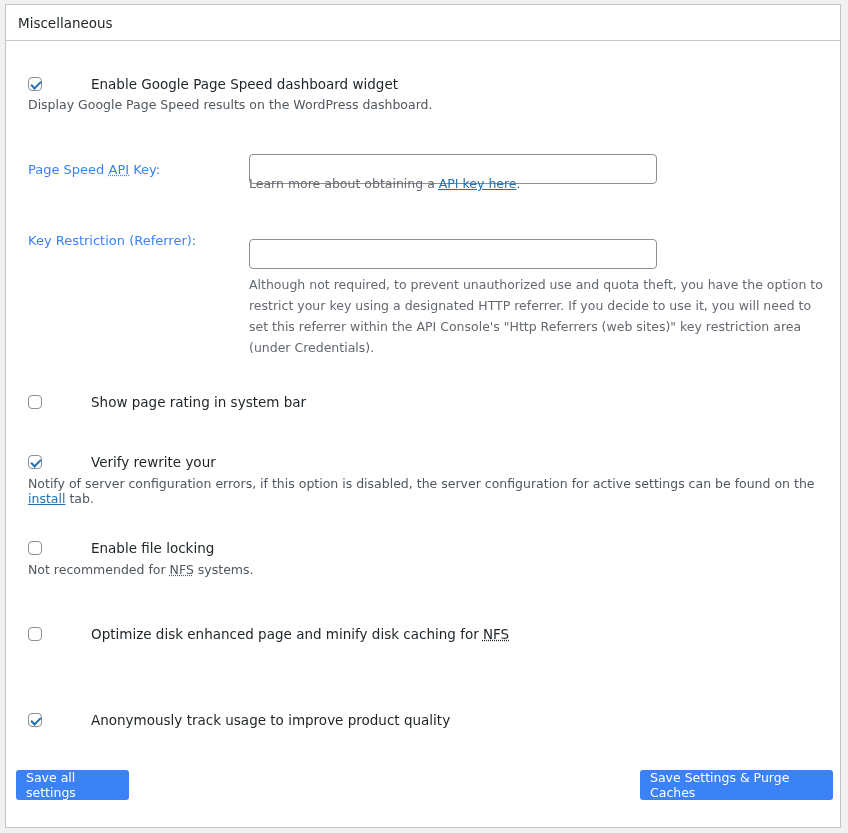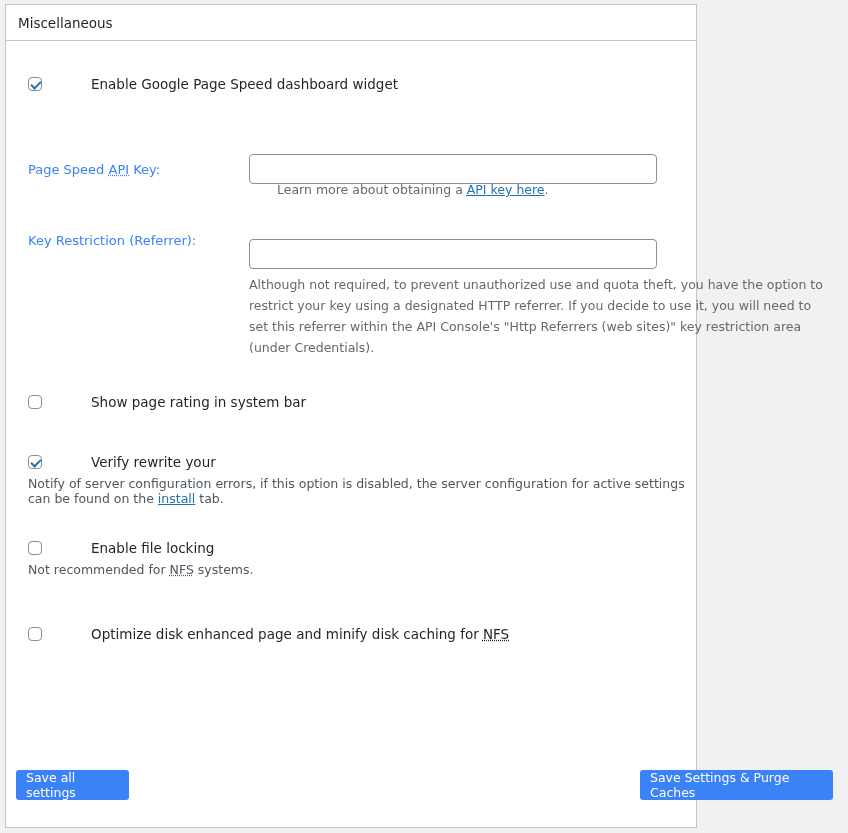--- a/index.html
+++ b/index.html
@@ -1,17 +1,17 @@
 <!DOCTYPE html>
 <html><head>
 <meta charset="utf-8">
 <style>
   html, body { margin:0; padding:0; }
   body { width:848px; height:833px; background:#f1f1f1; font-family:"DejaVu Sans","Liberation Sans",sans-serif; color:#1d2327; position:relative; overflow:hidden; }
-  .panel { position:absolute; left:5px; top:4px; width:692px; height:824px; background:#fff; border:1px solid #c3c4c7; box-sizing:border-box; }
+  .panel { position:absolute; left:5px; top:4px; width:836px; height:824px; background:#fff; border:1px solid #c3c4c7; box-sizing:border-box; }
   .panel-header { height:36px; border-bottom:1px solid #c3c4c7; box-sizing:border-box; padding:0 12px; display:flex; align-items:center; font-size:13.5px; }
   .cb-row { position:absolute; left:22px; display:flex; align-items:center; font-size:13.5px;gap:40px; }
   .cb { width:14px; height:14px; border:1px solid #8c8f94; border-radius:4px; margin-right:9px; box-sizing:border-box; position:relative; background:#fff; }
   .cb.checked::after { content:""; position:absolute; left:3.5px; top:0.5px; width:4px; height:8px; border:solid #2271b1; border-width:0 2px 2px 0; transform:rotate(45deg); }
   .desc { position:absolute; left:22px; font-size:12.5px; color:#50575e; }
   .label { position:absolute; left:22px; font-size:13px; color:#3b82f6; }
   .input { position:absolute; left:243px; width:408px; height:30px; border:1px solid #8c8f94; border-radius:4px; box-sizing:border-box; background:#fff; }
   .help { position:absolute; left:243px; font-size:12.5px; color:#646970; line-height:21px; }
   abbr { text-decoration:underline dotted; }
   a { color:#2271b1; text-decoration:underline; }
@@ -22,24 +22,25 @@
 
 <div class="panel">
   <div class="panel-header">
     <span>Miscellaneous</span>
   </div>
 
   <div class="cb-row" style="top:71px;">
     <span class="cb checked"></span>
     <span>Enable Google Page Speed dashboard widget</span>
   </div>
+  <div class="desc" style="top:92px;">Display Google Page Speed results on the WordPress dashboard.</div>
 
   <div class="label" style="top:157px;"><span>Page Speed </span><abbr>API</abbr><span> Key:</span></div>
   <input class="input" style="top: 149px;" value="">
-  <div class="help" style="top:174px;margin-left:28px;"><span>Learn more about obtaining a </span><a><abbr>API</abbr><span> key here</span></a><span>.</span></div>
+  <div class="help" style="top:168px;"><span>Learn more about obtaining a </span><a><abbr>API</abbr><span> key here</span></a><span>.</span></div>
 
   <div class="label" style="top:228px;">Key Restriction (Referrer):</div>
   <input class="input" style="top: 234px;" value="">
   <div class="help" style="top:269px; width:585px;">Although not required, to prevent unauthorized use and quota theft, you have the option to restrict your key using a designated HTTP referrer. If you decide to use it, you will need to set this referrer within the API Console's "Http Referrers (web sites)" key restriction area (under Credentials).</div>
 
   <div class="cb-row" style="top:389px;">
     <span class="cb"></span>
     <span>Show page rating in system bar</span>
   </div>
 
@@ -53,16 +54,20 @@
     <span class="cb"></span>
     <span>Enable file locking</span>
   </div>
   <div class="desc" style="top:557px;"><span>Not recommended for </span><abbr>NFS</abbr><span> systems.</span></div>
 
   <div class="cb-row" style="top:621px;">
     <span class="cb"></span>
     <span><span>Optimize disk enhanced page and minify disk caching for </span><abbr>NFS</abbr></span>
   </div>
 
+  <div class="cb-row" style="top:707px;">
+    <span class="cb checked"></span>
+    <span>Anonymously track usage to improve product quality</span>
+  </div>
 
   <div class="btn" style="left:10px; top:765px; width:113px;">Save all settings</div>
   <div class="btn" style="left:634px; top:765px; width:193px;">Save Settings &amp; Purge Caches</div>
 </div>
 
 </body></html>

